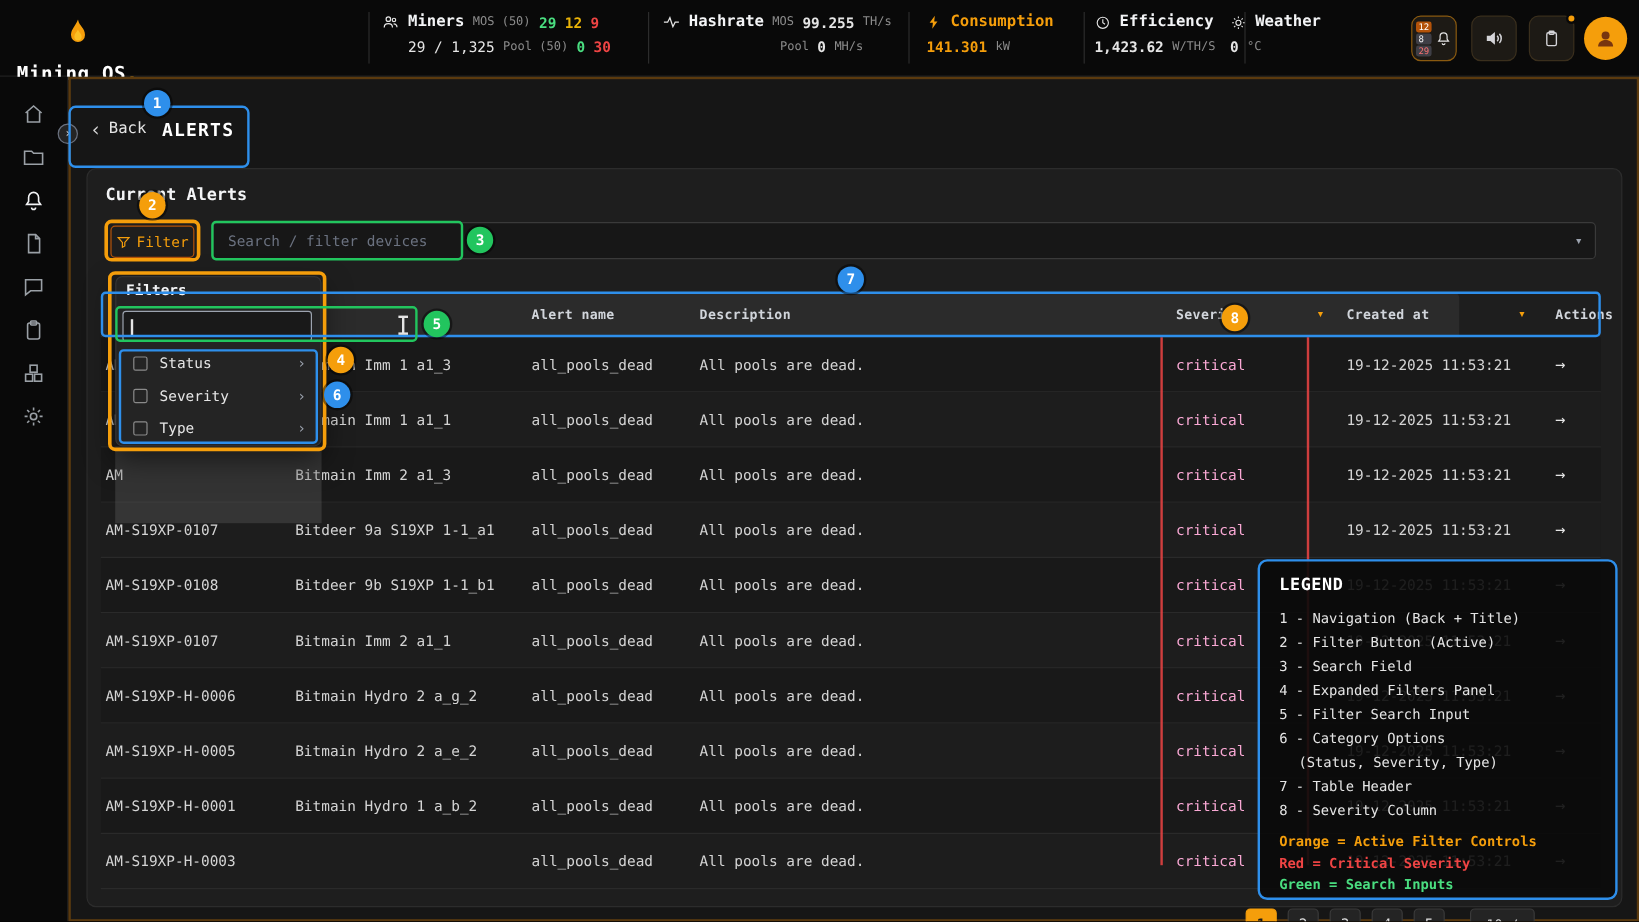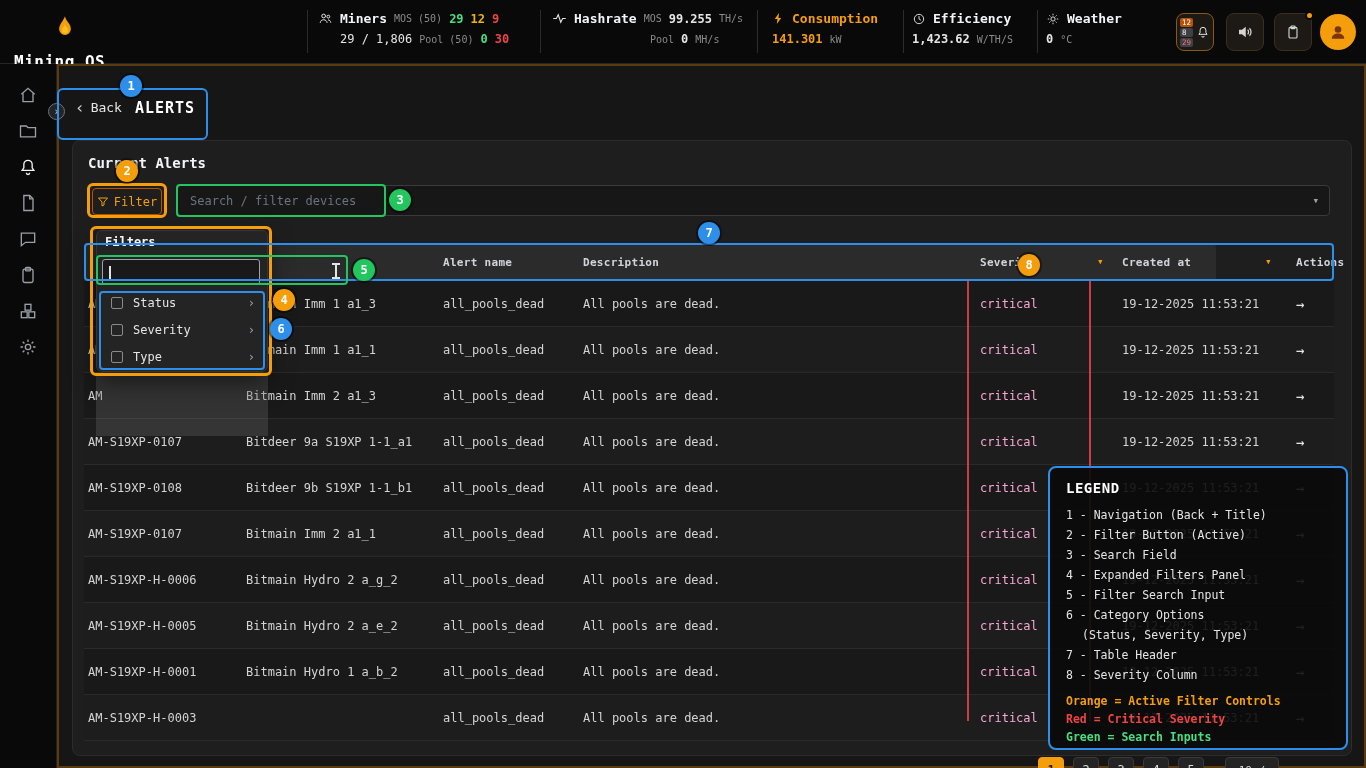--- a/index.html
+++ b/index.html
@@ -140,21 +140,21 @@
             <circle cx="16.5" cy="9" r="2.3"></circle>
             <path d="M16 14.2c2.6.2 4.5 2 4.5 4.5"></path>
           </svg>
         <span class="ht">Miners</span>
         <span class="hm">MOS (50)</span>
         <span class="hv ok">29</span>
         <span class="hv warn">12</span>
         <span class="hv err">9</span>
       </div>
       <div class="hrow" style="padding-left:22px">
-        <span class="hv" style="font-weight:normal">29 / 1,806</span>
+        <span class="hv" style="font-weight:normal">29 / 1,325</span>
         <span class="hm">Pool (50)</span>
         <span class="hv ok">0</span>
         <span class="hv err">30</span>
       </div>
     </div>
 
     <div class="hblock" style="left:552px">
       <div class="hrow">
         <svg width="15" height="15" viewBox="0 0 24 24" fill="none" stroke="#e5e5e5" stroke-width="1.7">
             <polyline points="2,12 7,12 10,6 14,18 17,12 22,12"></polyline>
@@ -191,21 +191,21 @@
             <path d="M12 7v5l3.2 2"></path>
           </svg>
         <span class="ht">Efficiency</span>
       </div>
       <div class="hrow">
         <span class="hv">1,423.62</span>
         <span class="hm">W/TH/S</span>
       </div>
     </div>
 
-    <div class="hblock" style="left:1046px">
+    <div class="hblock" style="left:1025px">
       <div class="hrow">
         <svg width="14" height="14" viewBox="0 0 24 24" fill="none" stroke="#e5e5e5" stroke-width="1.6">
             <circle cx="12" cy="12" r="3.6"></circle>
             <path d="M12 3v2.6M12 18.4V21M3 12h2.6M18.4 12H21M5.8 5.8l1.8 1.8M16.4 16.4l1.8 1.8M18.2 5.8l-1.8 1.8M7.6 16.4l-1.8 1.8"></path>
           </svg>
         <span class="ht">Weather</span>
       </div>
       <div class="hrow">
         <span class="hv">0</span>
         <span class="hm">°C</span>

